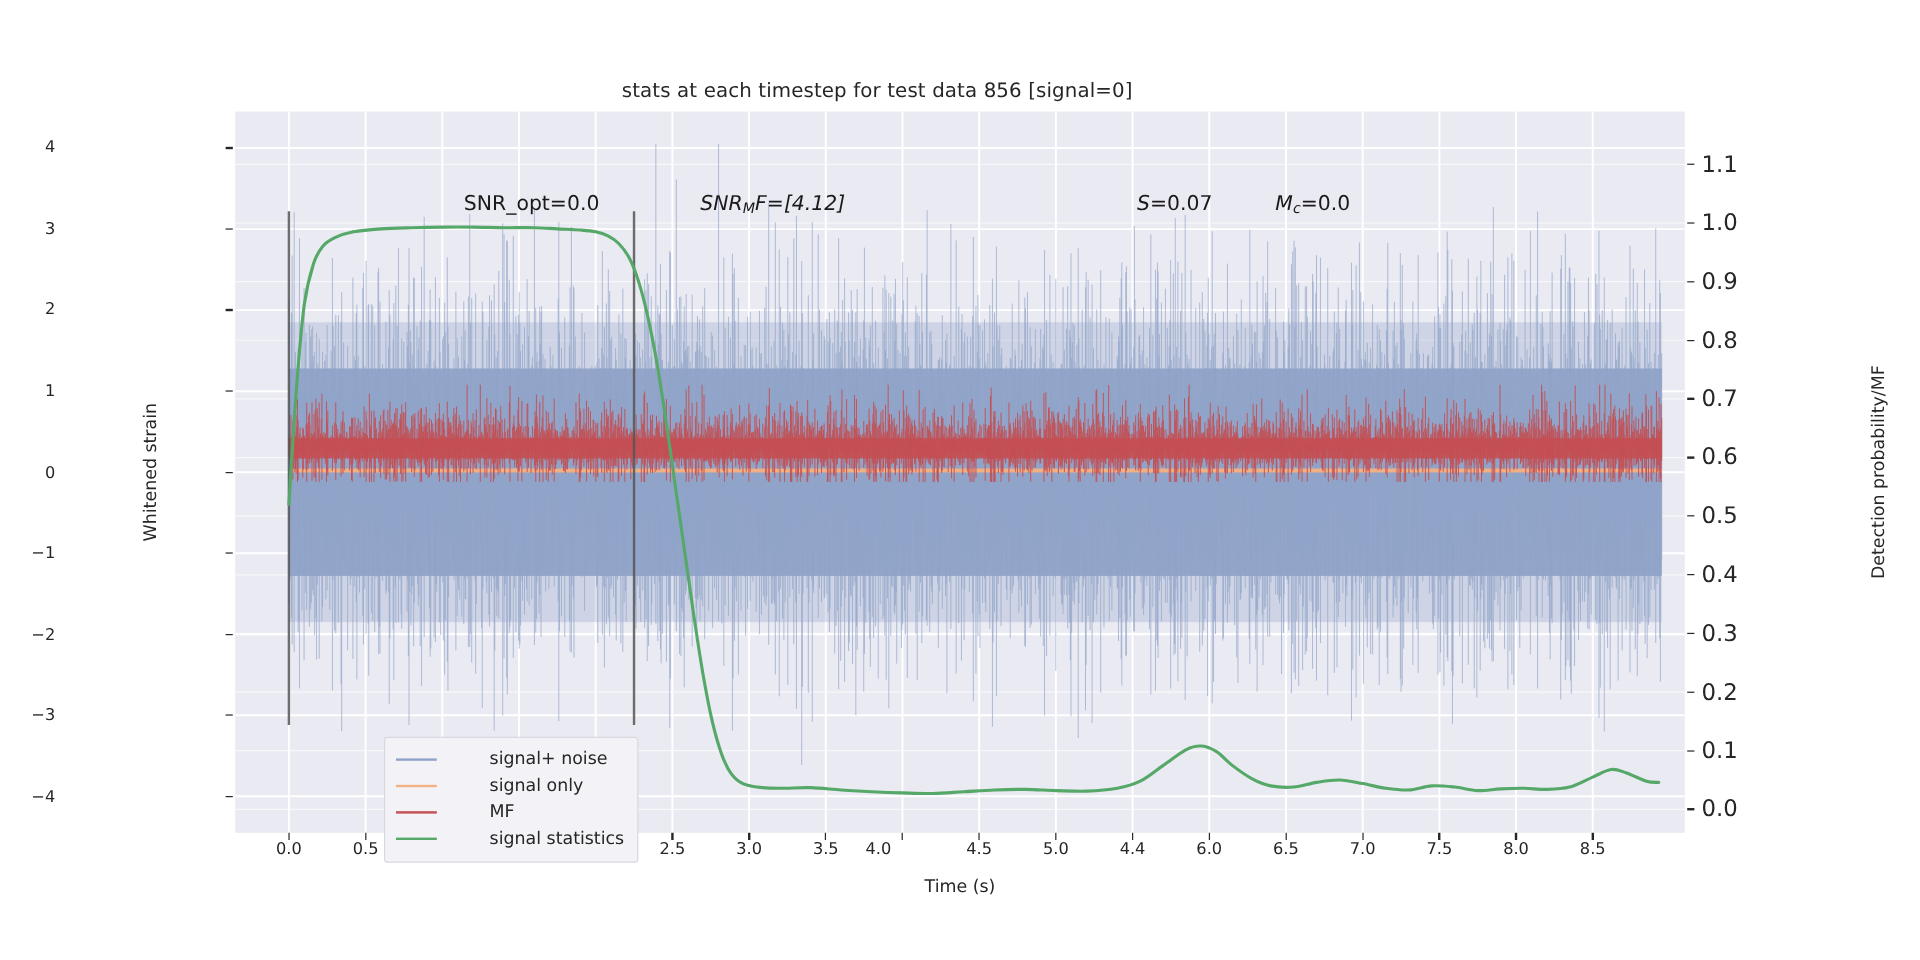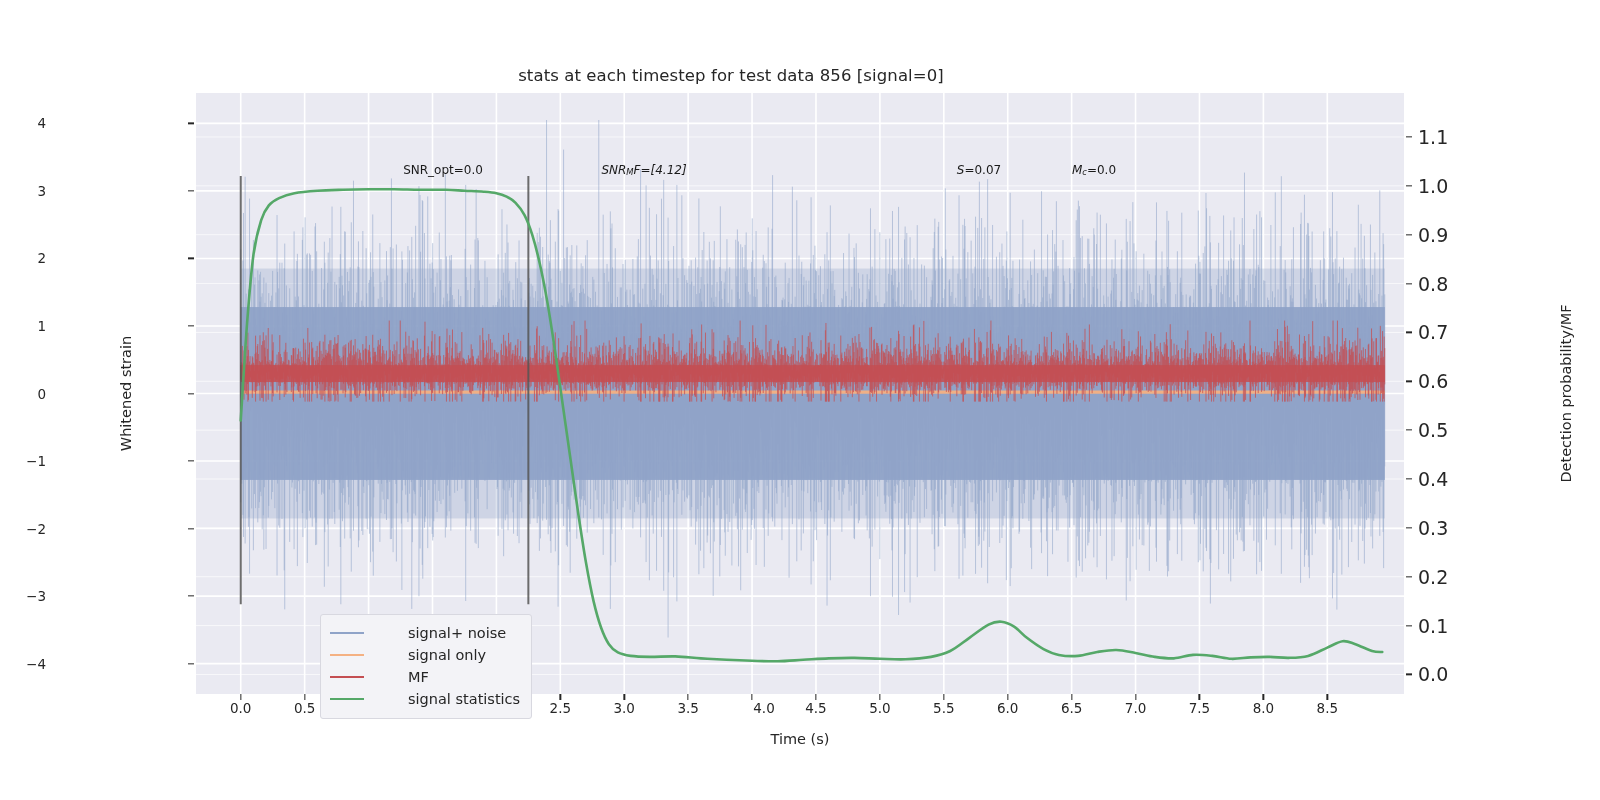--- a/index.html
+++ b/index.html
@@ -103,21 +103,21 @@
     white-space: nowrap;
   }
   .xtick-mark {
     position: absolute;
     top: 694px; width: 1.3px; height: 6px;
     background: #262626;
     transform: translateX(-50%);
   }
   .annot {
     position: absolute;
-    font-size: 12px;
+    font-size: 17px;
     color: #1a1a1a;
     white-space: nowrap;
     transform: translate(-50%, -50%);
   }
   .annot i { font-style: italic; }
   .annot sub { font-size: 0.70em; font-style: italic; vertical-align: -0.22em; }
 
   
   #legend {
     position: absolute;
@@ -272,27 +272,27 @@
       <div class="xtick" style="left:432.4867724867725px;">1.5</div>
       <div class="xtick-mark" style="left:432.4867724867725px;"></div>
       <div class="xtick" style="left:496.40211640211646px;">2.0</div>
       <div class="xtick-mark" style="left:496.40211640211646px;"></div>
       <div class="xtick" style="left:560.3174603174604px;">2.5</div>
       <div class="xtick-mark" style="left:560.3174603174604px;"></div>
       <div class="xtick" style="left:624.2328042328043px;">3.0</div>
       <div class="xtick-mark" style="left:624.2328042328043px;"></div>
       <div class="xtick" style="left:688.1481481481483px;">3.5</div>
       <div class="xtick-mark" style="left:688.1481481481483px;"></div>
-      <div class="xtick" style="left:764px;text-align:center;">4.0</div>
+      <div class="xtick" style="left:732px;text-align:center;">4.0</div>
       <div class="xtick-mark" style="left:752.063492063492px;"></div>
       <div class="xtick" style="left:815.9788359788361px;">4.5</div>
       <div class="xtick-mark" style="left:815.9788359788361px;"></div>
       <div class="xtick" style="left:879.89417989418px;">5.0</div>
       <div class="xtick-mark" style="left:879.89417989418px;"></div>
-      <div class="xtick" style="left:943.8095238095239px;">5.5</div>
+      <div class="xtick" style="left:943.8095238095239px;">4.4</div>
       <div class="xtick-mark" style="left:943.8095238095239px;"></div>
       <div class="xtick" style="left:1007.7248677248677px;">6.0</div>
       <div class="xtick-mark" style="left:1007.7248677248677px;"></div>
       <div class="xtick" style="left:1071.6402116402116px;text-align:right;">6.5</div>
       <div class="xtick-mark" style="left:1071.6402116402116px;"></div>
       <div class="xtick" style="left:1135.5555555555557px;">7.0</div>
       <div class="xtick-mark" style="left:1135.5555555555557px;"></div>
       <div class="xtick" style="left:1199.4708994708994px;">7.5</div>
       <div class="xtick-mark" style="left:1199.4708994708994px;"></div>
       <div class="xtick" style="left:1263.3862433862435px;">8.0</div>

